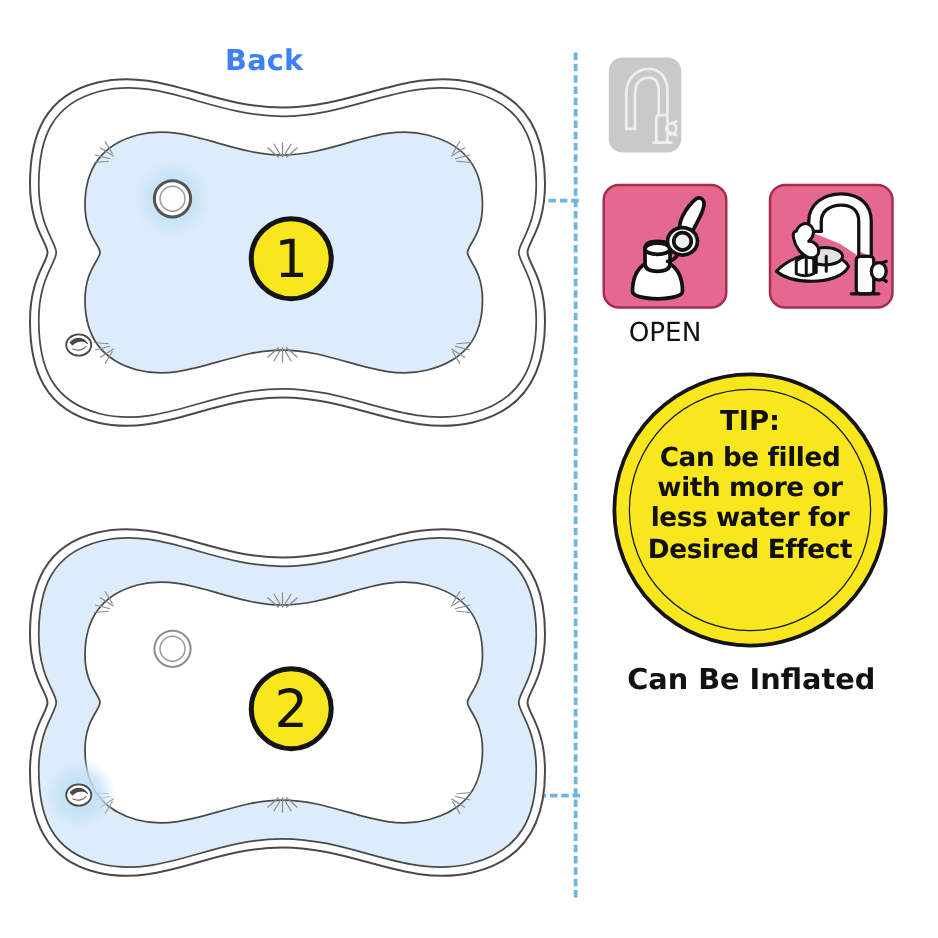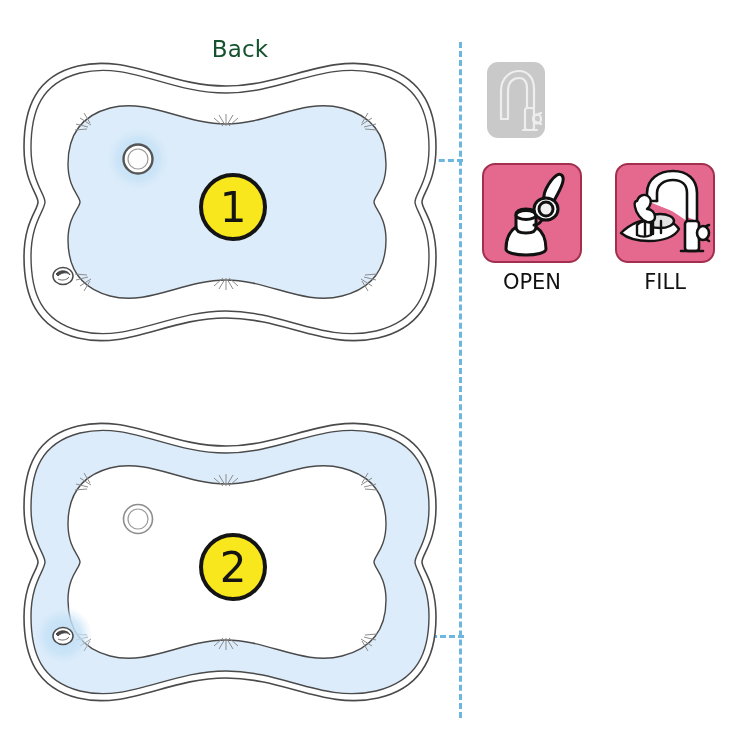--- a/index.html
+++ b/index.html
@@ -17,26 +17,25 @@
     width: 750px;
     height: 750px;
     background: #ffffff;
     overflow: hidden;
   }
 
   
   .mat-label {
     position: absolute;
     font-family: "DejaVu Sans", sans-serif;
-    font-weight: 400;
+    font-weight: 700;
     font-size: 23px;
-    color: #14532d;
+    color: #3b82f6;
     letter-spacing: 0.2px;
     white-space: nowrap;
-    text-align: center;
   }
   #label-back  { left: 180px; top: 36px;  width: 120px; }
   #label-front { left: 180px; top: 396px; width: 120px; }
 
   
   .mat-svg { position: absolute; display: block; }
   #svg-back  { left: 18px;  top: 52px;  }
   #svg-front { left: 18px;  top: 412px; }
 
   
@@ -53,21 +52,21 @@
     height: 0;
     border-top: 3px dashed #6cb6e0;
   }
   #dash-h-back  { left: 138px; top: 159px; width: 325px; }
   #dash-h-front { left: 72px;  top: 635px; width: 392px; }
 
   
   #right-col {
     position: absolute;
     left: 470px;
-    top: 48px;
+    top: 32px;
     width: 275px;
     height: 670px;
   }
 
   
   .tile {
     position: absolute;
     border-radius: 13px;
     box-sizing: border-box;
   }
@@ -418,21 +417,32 @@
 
         <g stroke="#111111" stroke-width="2.4" fill="#ffffff" stroke-linejoin="round" stroke-linecap="round">
           <path d="M 20 60 C 24 56, 30 55, 34 58 L 34 70 C 30 72, 24 72, 20 70 Z"></path>
           <path d="M 28 58 L 28 70 M 36 57 L 36 69 M 44 56 L 44 68"></path>
           <path d="M 20 36 C 22 30, 28 28, 32 32 C 35 35, 34 41, 30 44
                    C 34 44, 38 47, 38 52 C 38 56, 34 58, 30 57
                    C 24 55, 19 48, 18 42 C 17 38, 18 36, 20 36 Z"></path>
         </g>
       </svg>
     </div>
-    <div class="tile-caption" id="cap-fill">FILL</div>
-
+
+    <div id="tip-wrap">
+      <div id="tip-outer"></div>
+      <div id="tip-inner-ring"></div>
+      <div id="tip-text">
+        <div id="tip-title">TIP:</div>
+        <div class="tip-line">Can be filled</div>
+        <div class="tip-line">with more or</div>
+        <div class="tip-line">less water for</div>
+        <div class="tip-line">Desired Effect</div>
+      </div>
+    </div>
 
     <div id="footer-text">
+      <div class="footer-line">Can Be Inflated</div>
     </div>
 
   </div>
 
 </div>
 
 </body></html>

